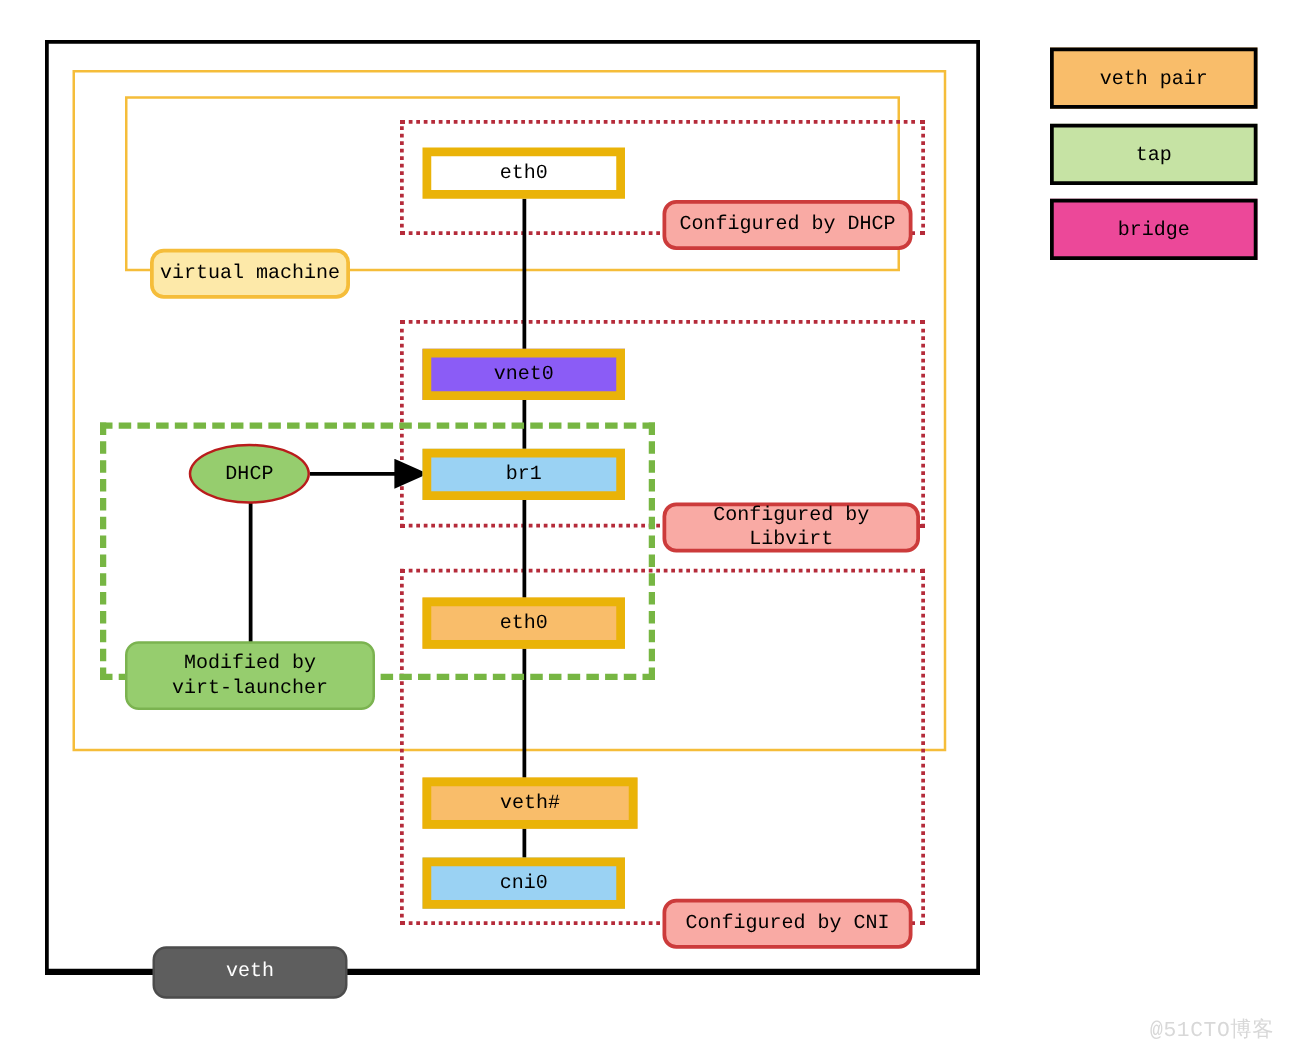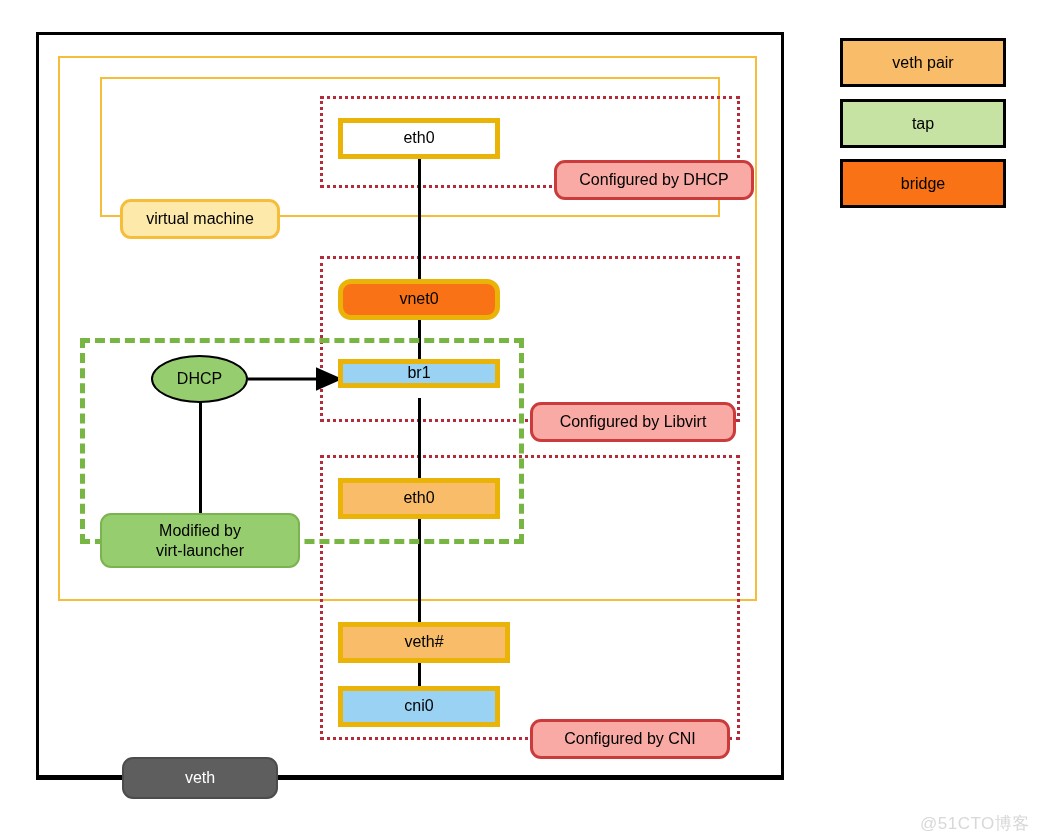--- a/index.html
+++ b/index.html
@@ -15,21 +15,21 @@
     overflow: hidden;
   }
   #canvas {
     position: absolute;
     left: 0; top: 0;
     width: 1040px;
     height: 840px;
   }
 
   
-  .abs { position: absolute; box-sizing: border-box; }
+  .abs { position: absolute; box-sizing: border-box; font-family: Liberation Mono, monospace; }
 
   
   .node-frame {
     border: 3px solid #000000;
     background: #ffffff;
   }
 
   
   .yellow-frame {
     border: 2px solid #f5bd3a;
@@ -43,31 +43,31 @@
   }
 
   
   .green-dashed {
     border: 5px dashed #77b643;
     background: transparent;
   }
 
   
   .devbox {
-    border: 5px solid #eab308;
+    border: 7px solid #eab308;
     display: flex;
     align-items: center;
     justify-content: center;
     font-size: 16px;
     color: #000000;
     line-height: 1.15;
     text-align: center;
   }
   .devbox.white  { background: #ffffff; }
-  .devbox.tap    { background: #f97316; border-radius: 13px; }
+  .devbox.tap    { background: #8b5cf6; }
   .devbox.bridge { background: #9ad2f3; }
   .devbox.veth   { background: #f9bd6a; }
 
   
   .pill {
     display: flex;
     align-items: center;
     justify-content: center;
     font-size: 16px;
     text-align: center;
@@ -95,41 +95,41 @@
   .pill.dark {
     background: #5e5e5e;
     border: 2px solid #4c4c4c;
     border-radius: 11px;
     color: #ffffff;
   }
 
   
   .ellipse {
     background: #96cd6e;
-    border: 2px solid #000000;
+    border: 2px solid #b91c1c;
     border-radius: 50%;
     display: flex;
     align-items: center;
     justify-content: center;
     font-size: 16px;
     color: #000000;
   }
 
   
   .legend-item {
     border: 3px solid #000000;
     display: flex;
     align-items: center;
     justify-content: center;
     font-size: 16px;
     color: #000000;
   }
   .legend-item.veth   { background: #f9bd6a; }
   .legend-item.tap    { background: #c6e3a4; }
-  .legend-item.bridge { background: #f97316; }
+  .legend-item.bridge { background: #ec4899; }
 
   
   .vline { background: #000000; width: 3px; }
   .hline { background: #000000; height: 3px; }
 
   
   .watermark {
     font-size: 17px;
     color: #d8d8d8;
     letter-spacing: 0.5px;
@@ -182,21 +182,21 @@
   <div class="abs green-dashed" style="left:80px; top:338px; width:444px; height:206px;"></div>
 
   <div class="abs devbox white" style="left:338px; top:118px; width:162px; height:41px;">
     <span>eth0</span>
   </div>
 
   <div class="abs devbox tap" style="left:338px; top:279px; width:162px; height:41px;">
     <span>vnet0</span>
   </div>
 
-  <div class="abs devbox bridge" style="left:338px; top:359px; width:162px; height:29px;">
+  <div class="abs devbox bridge" style="left:338px; top:359px; width:162px; height:41px;">
     <span>br1</span>
   </div>
 
   <div class="abs devbox veth" style="left:338px; top:478px; width:162px; height:41px;">
     <span>eth0</span>
   </div>
 
   <div class="abs devbox veth" style="left:338px; top:622px; width:172px; height:41px;">
     <span>veth#</span>
   </div>
@@ -207,21 +207,21 @@
 
   <div class="abs ellipse" style="left:151px; top:355px; width:97px; height:48px;">
     <span>DHCP</span>
   </div>
 
   <div class="abs pill green" style="left:100px; top:513px; width:200px; height:55px; flex-direction:column;">
     <span>Modified by</span>
     <span>virt-launcher</span>
   </div>
 
-  <div class="abs pill red" style="left:530px; top:160px; width:200px; height:40px;margin-left:24px;">
+  <div class="abs pill red" style="left:530px; top:160px; width:200px; height:40px;">
     <span>Configured by DHCP</span>
   </div>
 
   <div class="abs pill red" style="left:530px; top:402px; width:206px; height:40px;">
     <span>Configured by Libvirt</span>
   </div>
 
   <div class="abs pill red" style="left:530px; top:719px; width:200px; height:40px;">
     <span>Configured by CNI</span>
   </div>

